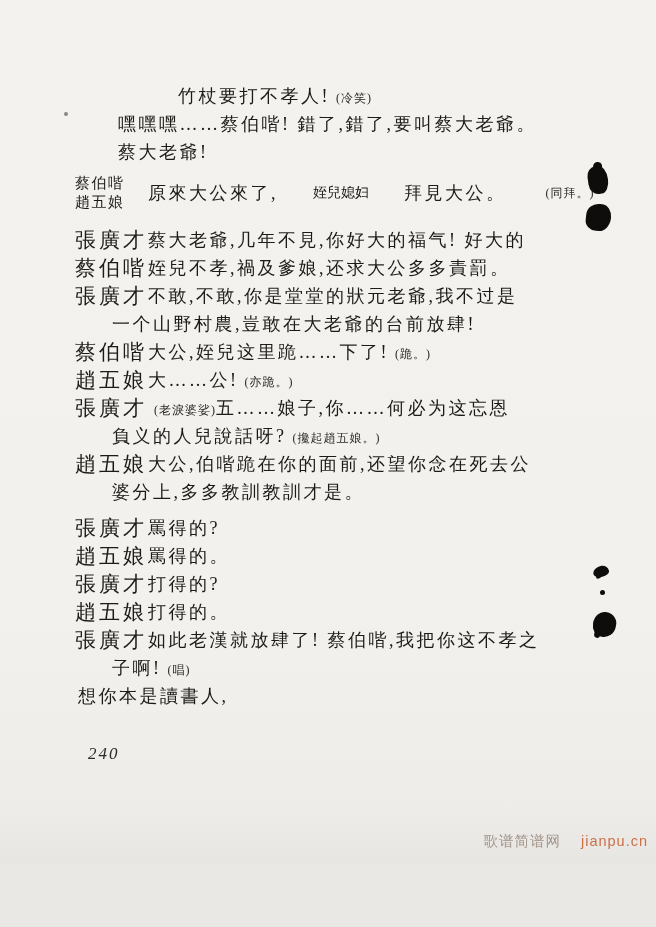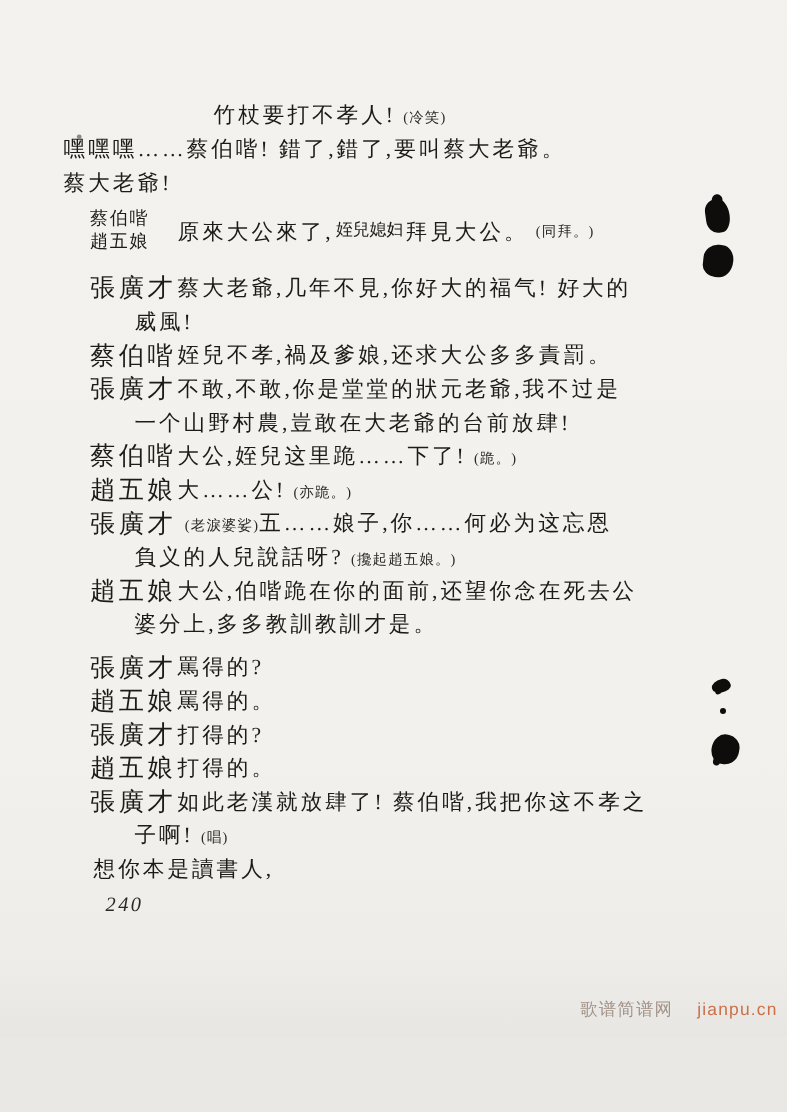--- a/index.html
+++ b/index.html
@@ -14,27 +14,27 @@
     color:#1c1b19;
   }
   .lines{position:absolute;top:0;left:0;right:0;padding-top:82px;}
   .line{
     position:relative;height:28px;line-height:28px;white-space:nowrap;
     font-size:18px;letter-spacing:2.5px;
   }
   .line .stage{font-size:12px;letter-spacing:1px;margin-left:6px;color:#2a2926;}
   .verse{padding-left:178px;}
   .verse_song{padding-left:78px;}
-  .cont_lead{padding-left:53px;}
+  .cont_lead{padding-left:118px;}
   .cont{padding-left:112px;}
   .dialogue{padding-left:75px;display:flex;}
   .dialogue .speaker{width:73px;flex:none;font-size:21px;letter-spacing:3px;}
   .dual{height:54px;padding-left:75px;display:flex;align-items:center;}
   .dual .speaker-stack{width:73px;flex:none;font-size:15px;line-height:19px;letter-spacing:1.5px;}
-  .dual .body{display:inline-flex;align-items:center;}
+  .dual .body{display:inline-flex;align-items:center;gap:33px;}
   .stack-pair{display:inline-flex;flex-direction:row;font-size:14px;line-height:16px;letter-spacing:0;margin:0 2px;}
   .page-number{
     position:absolute;left:88px;top:744px;
     font-size:17px;font-style:italic;letter-spacing:2px;color:#2b2a27;text-align:right;
   }
   .watermark{
     position:absolute;right:8px;bottom:13px;
     font-family:"Liberation Sans","DejaVu Sans",sans-serif;
     font-size:14.5px;letter-spacing:1px;
   }
@@ -72,21 +72,20 @@
             <div>媳妇</div>
           </span>
           <span class="text">拜見大公。</span>
           <span class="stage">(同拜。)</span>
         </span>
       </div>
       <div class="line dialogue" style="margin-top: 6px;">
         <span class="speaker">張廣才</span>
         <span class="body"><span class="text">蔡大老爺,几年不見,你好大的福气! 好大的</span></span>
       </div>
-      <div class="line cont"><span class="body"><span class="text">威風!</span></span></div>
       <div class="line dialogue">
         <span class="speaker">蔡伯喈</span>
         <span class="body"><span class="text">姪兒不孝,禍及爹娘,还求大公多多責罰。</span></span>
       </div>
       <div class="line dialogue">
         <span class="speaker">張廣才</span>
         <span class="body"><span class="text">不敢,不敢,你是堂堂的狀元老爺,我不过是</span></span>
       </div>
       <div class="line cont"><span class="body"><span class="text">一个山野村農,豈敢在大老爺的台前放肆!</span></span></div>
       <div class="line dialogue">

